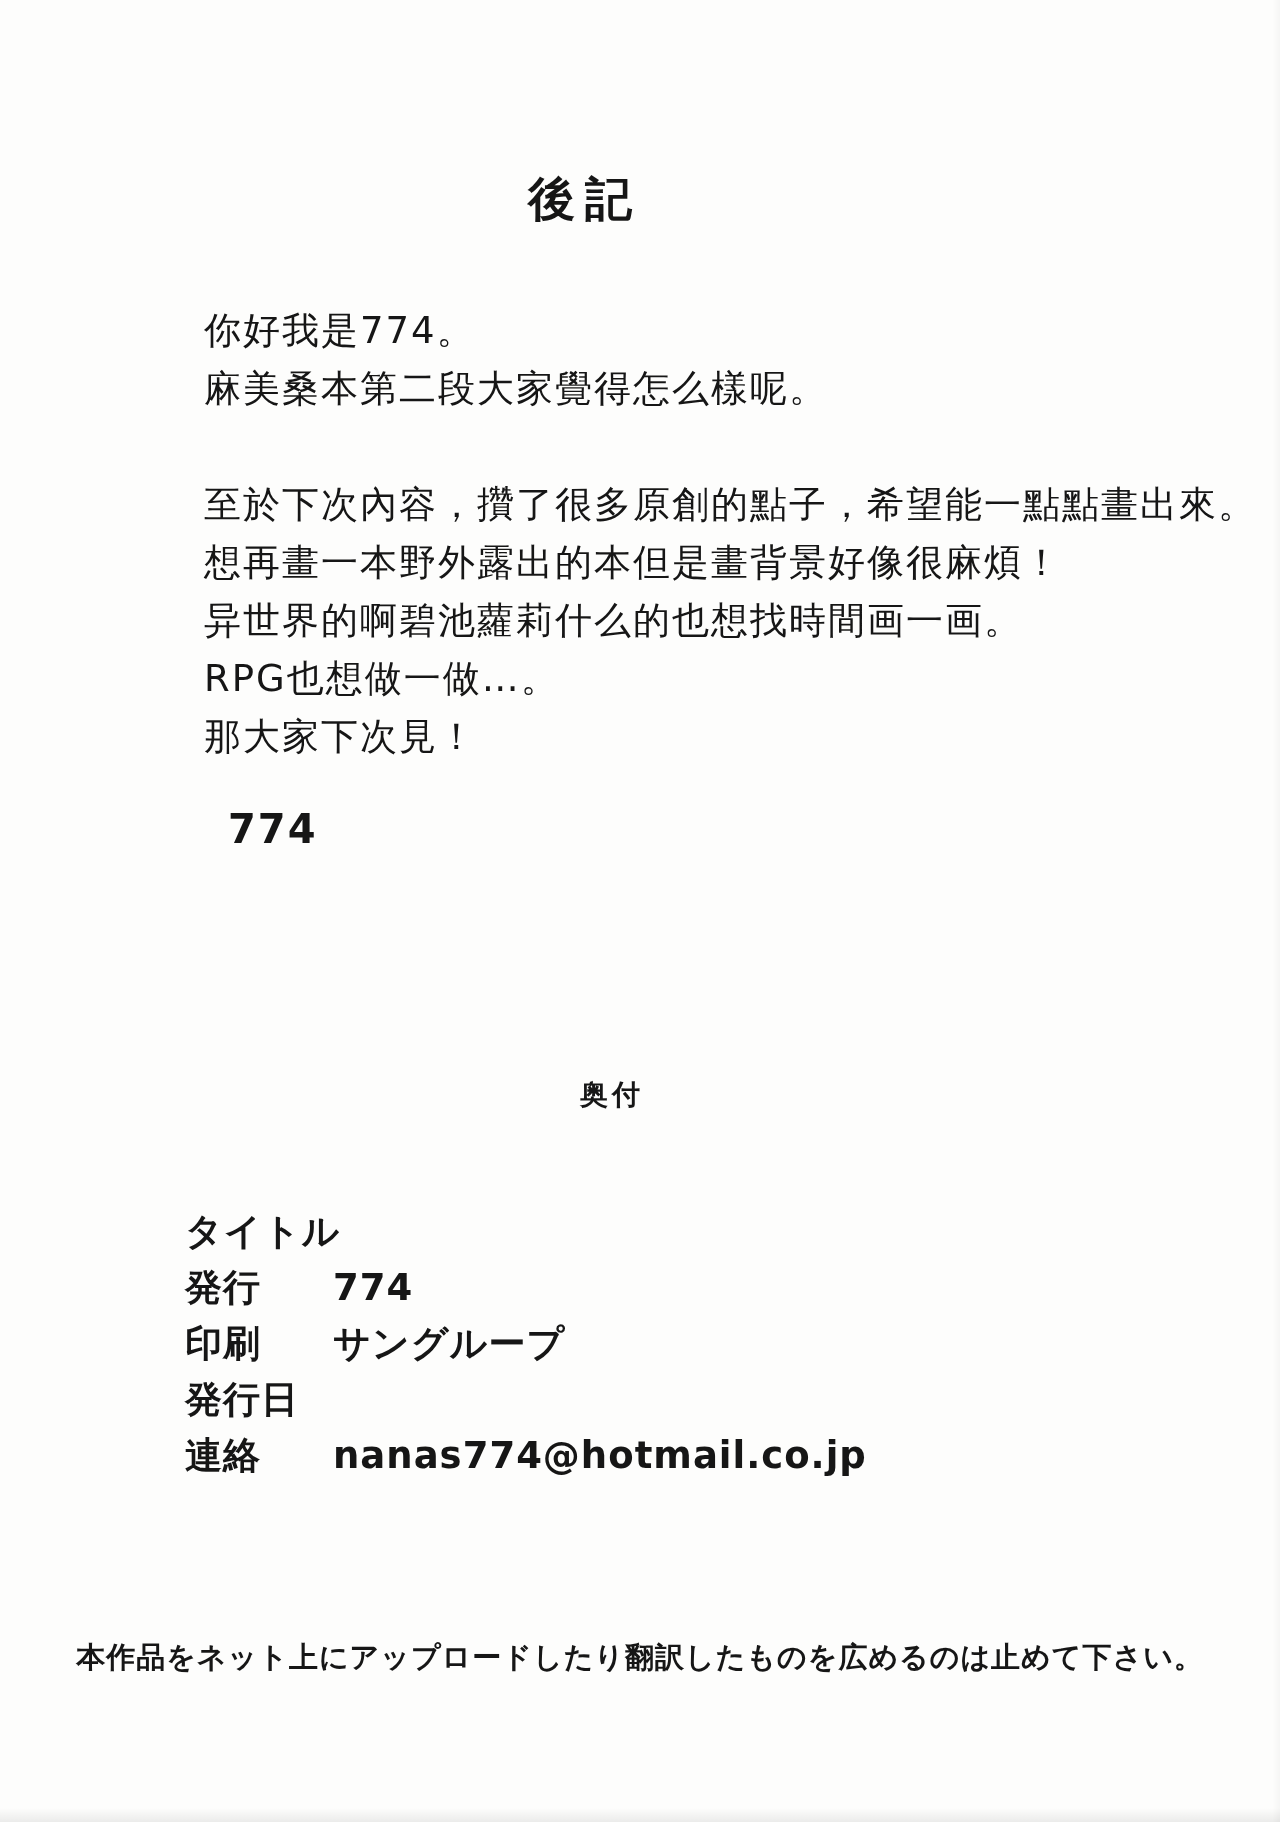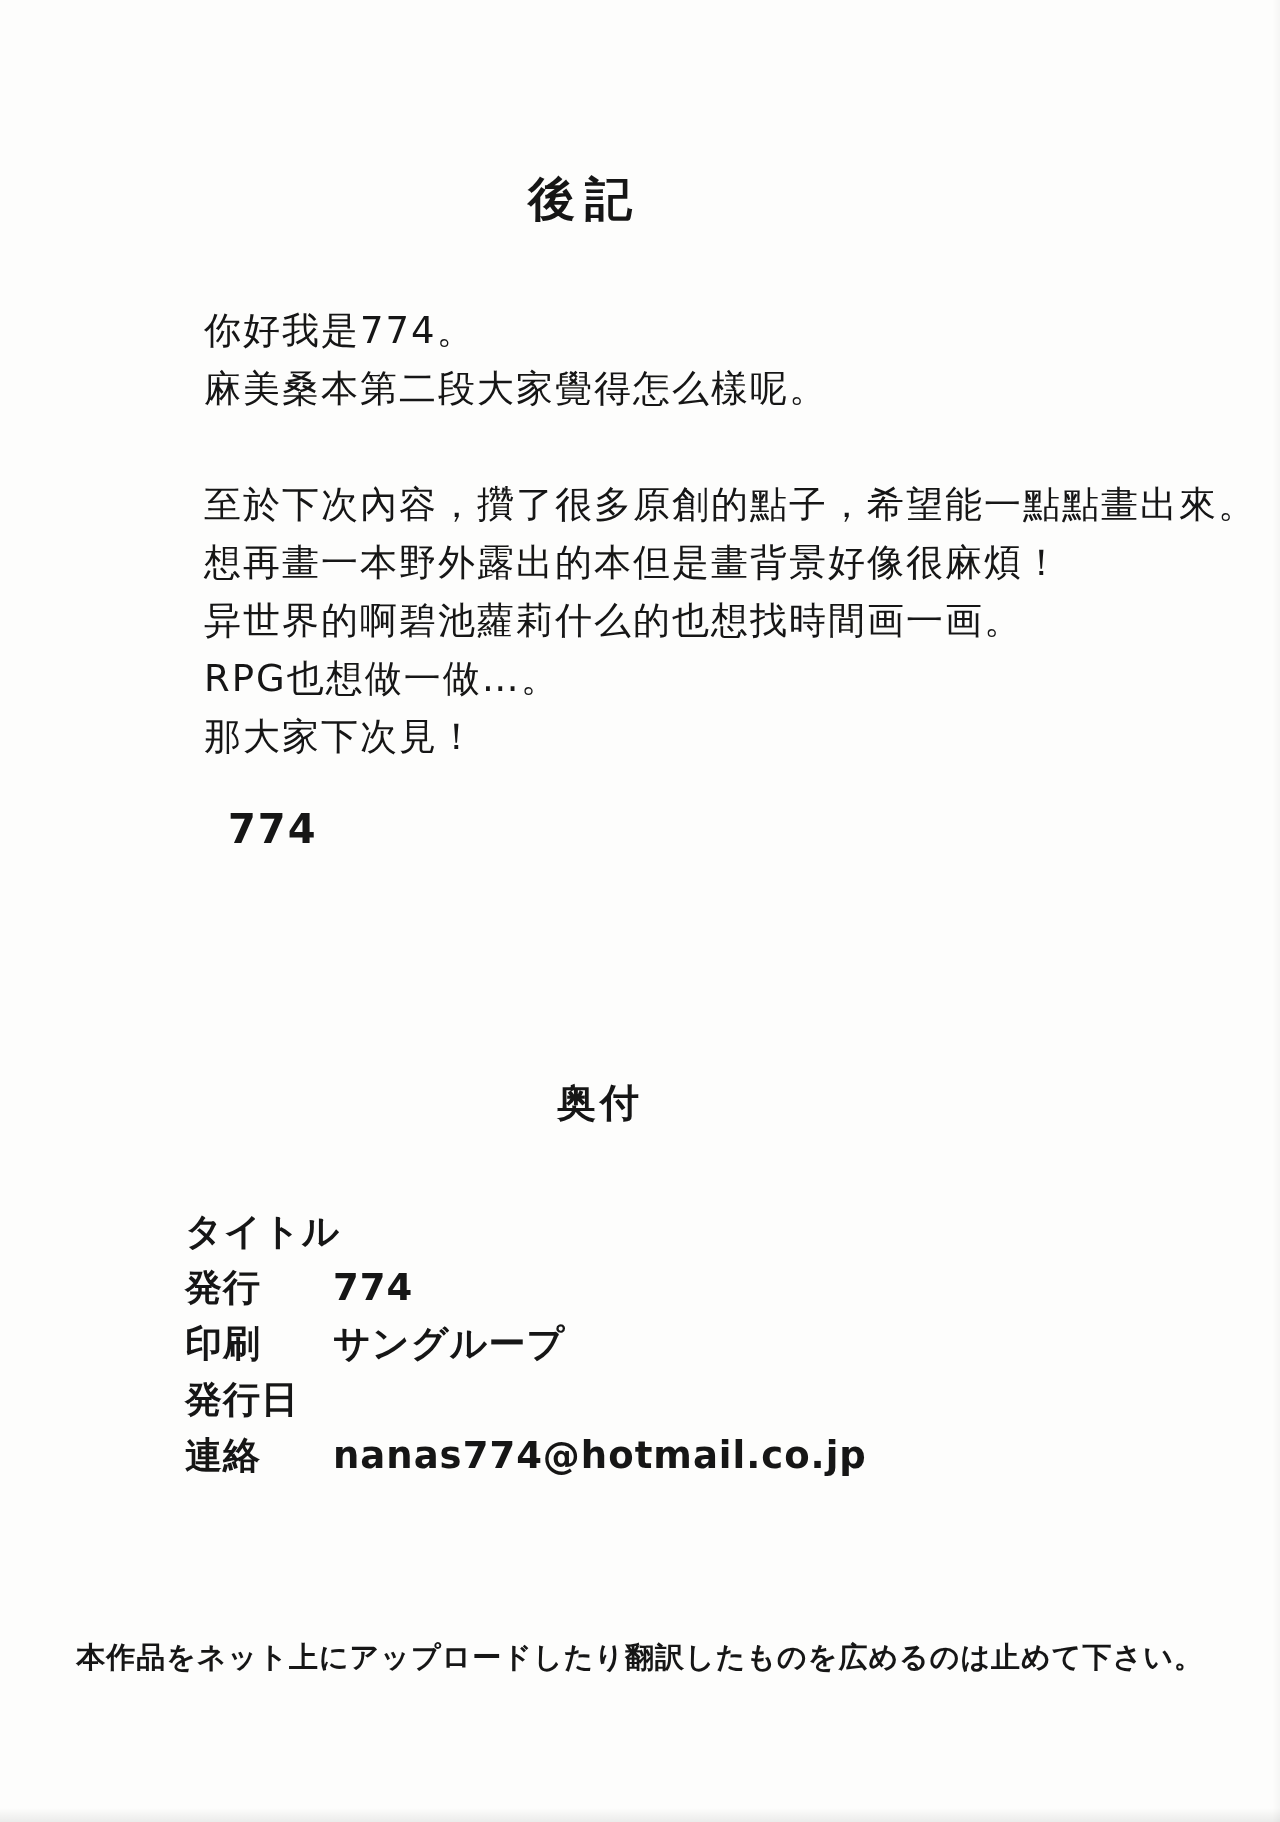--- a/index.html
+++ b/index.html
@@ -63,25 +63,25 @@
     top: 806px;
     left: 228px;
     font-size: 40px;
     font-weight: 600;
     letter-spacing: 2px;
   }
 
   .colophon-title {
     position: absolute;
     top: 1076px;
-    left: 0;
+    left: 12px;
     width: 1200px;
     margin: 0;
     text-align: center;
-    font-size: 39px;
+    font-size: 28px;
     font-weight: 800;
     letter-spacing: 4px;
   }
   .colophon-table {
     position: absolute;
     top: 1204px;
     left: 165px;
     font-size: 37px;
     font-weight: 700;
   }

